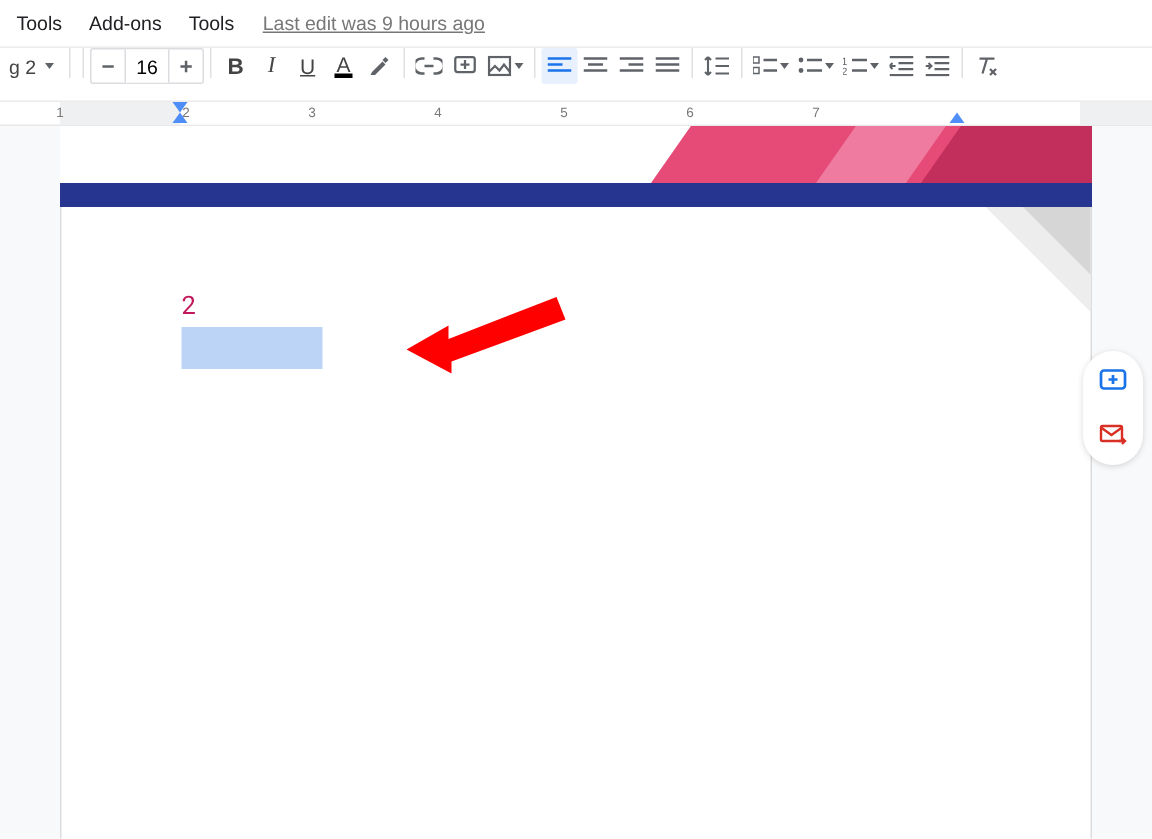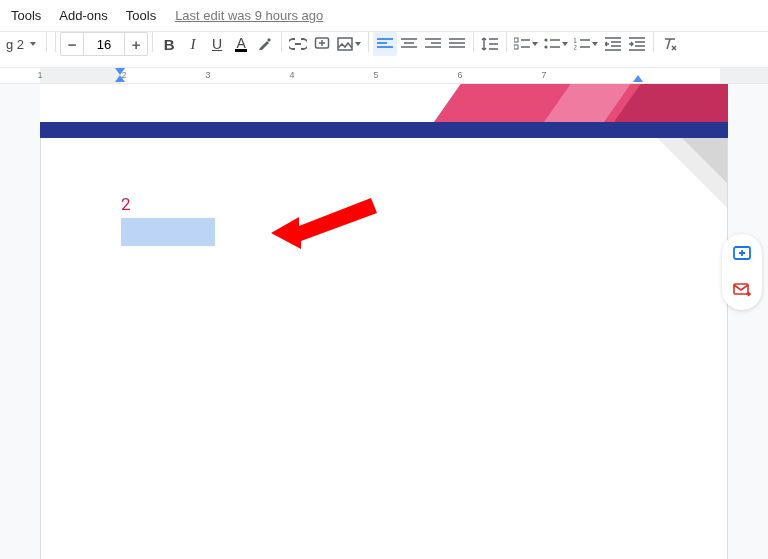--- a/index.html
+++ b/index.html
@@ -18,21 +18,21 @@
   .tb-btn.active { background: #e8f0fe; color: #1a73e8; }
   .tb-btn.active svg * { stroke: #1a73e8; fill: #1a73e8; }
 
   .style-select { display: inline-flex; align-items: center; height: 24px; padding: 0 6px 0 2px; cursor: pointer; color: #444; min-width: 36px; }
   .style-select .caret { margin-left: 6px; }
   .font-select { display: inline-flex; align-items: center; height: 24px; padding: 0 6px 0 8px; cursor: pointer; color: #444; min-width: 80px; }
   .font-select .caret { margin-left: auto; }
 
   .size-ctl { display: inline-flex; align-items: center; height: 24px; border: 1px solid #dadce0; border-radius: 2px; }
   .size-ctl .sbtn { width: 22px; height: 22px; display: flex; align-items: center; justify-content: center; cursor: pointer; color: #5f6368; font-size: 15px; font-weight: 600; user-select: none; }
-  .size-ctl input { width: 42px; height: 22px; border: none; border-left: 1px solid #dadce0; border-right: 1px solid #dadce0; text-align: center; font-size: 13px; outline: none; }
+  .size-ctl input { width: 30px; height: 22px; border: none; border-left: 1px solid #dadce0; border-right: 1px solid #dadce0; text-align: center; font-size: 13px; outline: none; }
 
   .caret { width: 0; height: 0; border-left: 3px solid transparent; border-right: 3px solid transparent; border-top: 4px solid #5f6368; display: inline-block; }
 
   
   .ruler { height: 16px; background: #fff; position: relative; border-bottom: 1px solid #e8e8e8; font-size: 9px; color: #777; }
   .ruler-track { position: absolute; left: 40px; right: 0; top: 0; bottom: 0; }
   .ruler-bg-out { position: absolute; top: 0; bottom: 0; left: 0; right: 0; background: #eef0f1; }
   .ruler-bg-in  { position: absolute; top: 0; bottom: 0; left: 80px; width: 600px; background: #fff; }
   .ruler-ticks { position: absolute; top: 0; bottom: 0; left: 0; right: 0; }
   .rnum { position: absolute; top: 2px; transform: translateX(-50%); }

